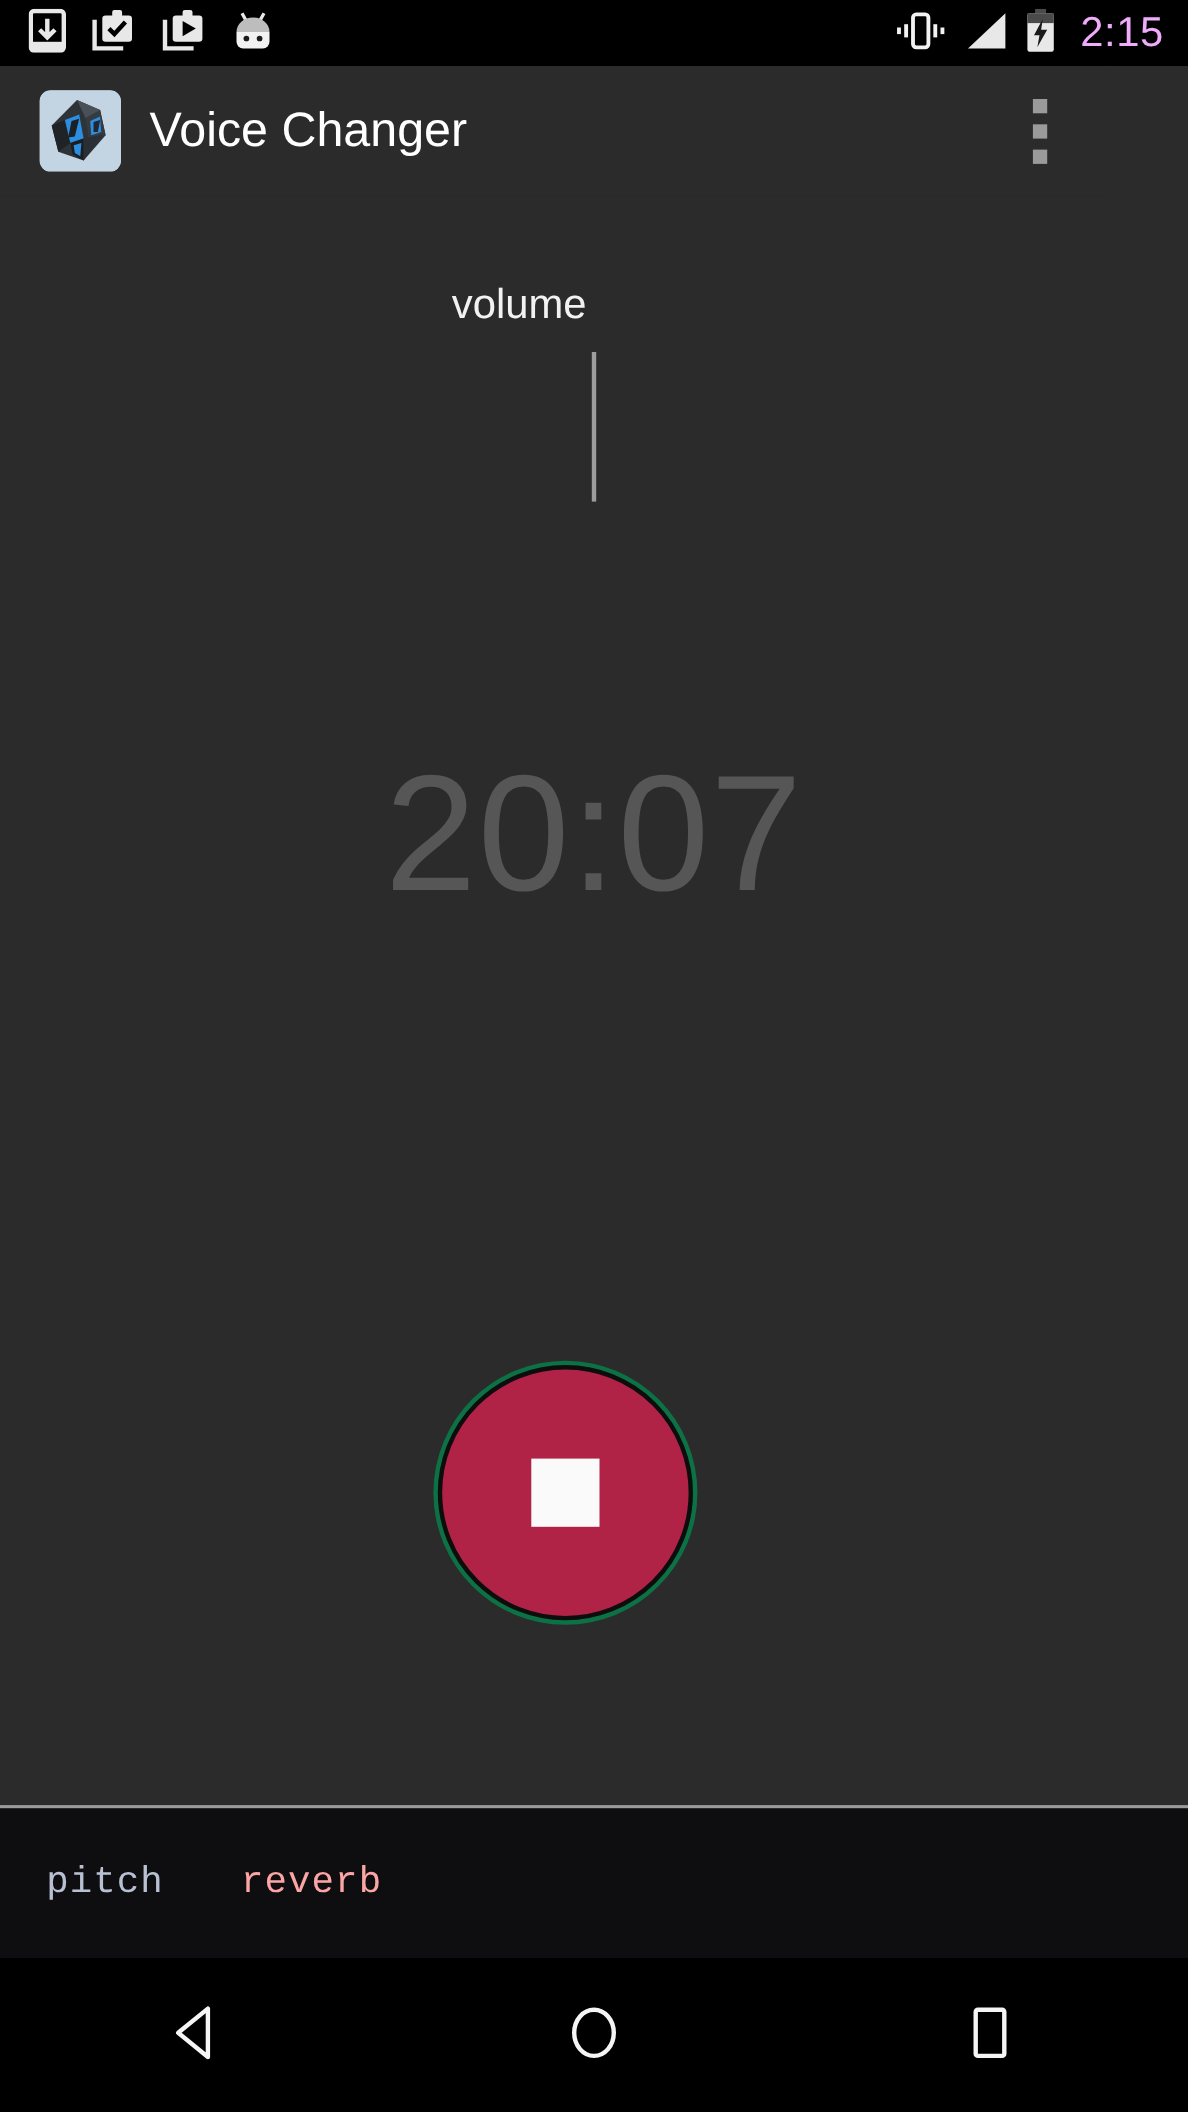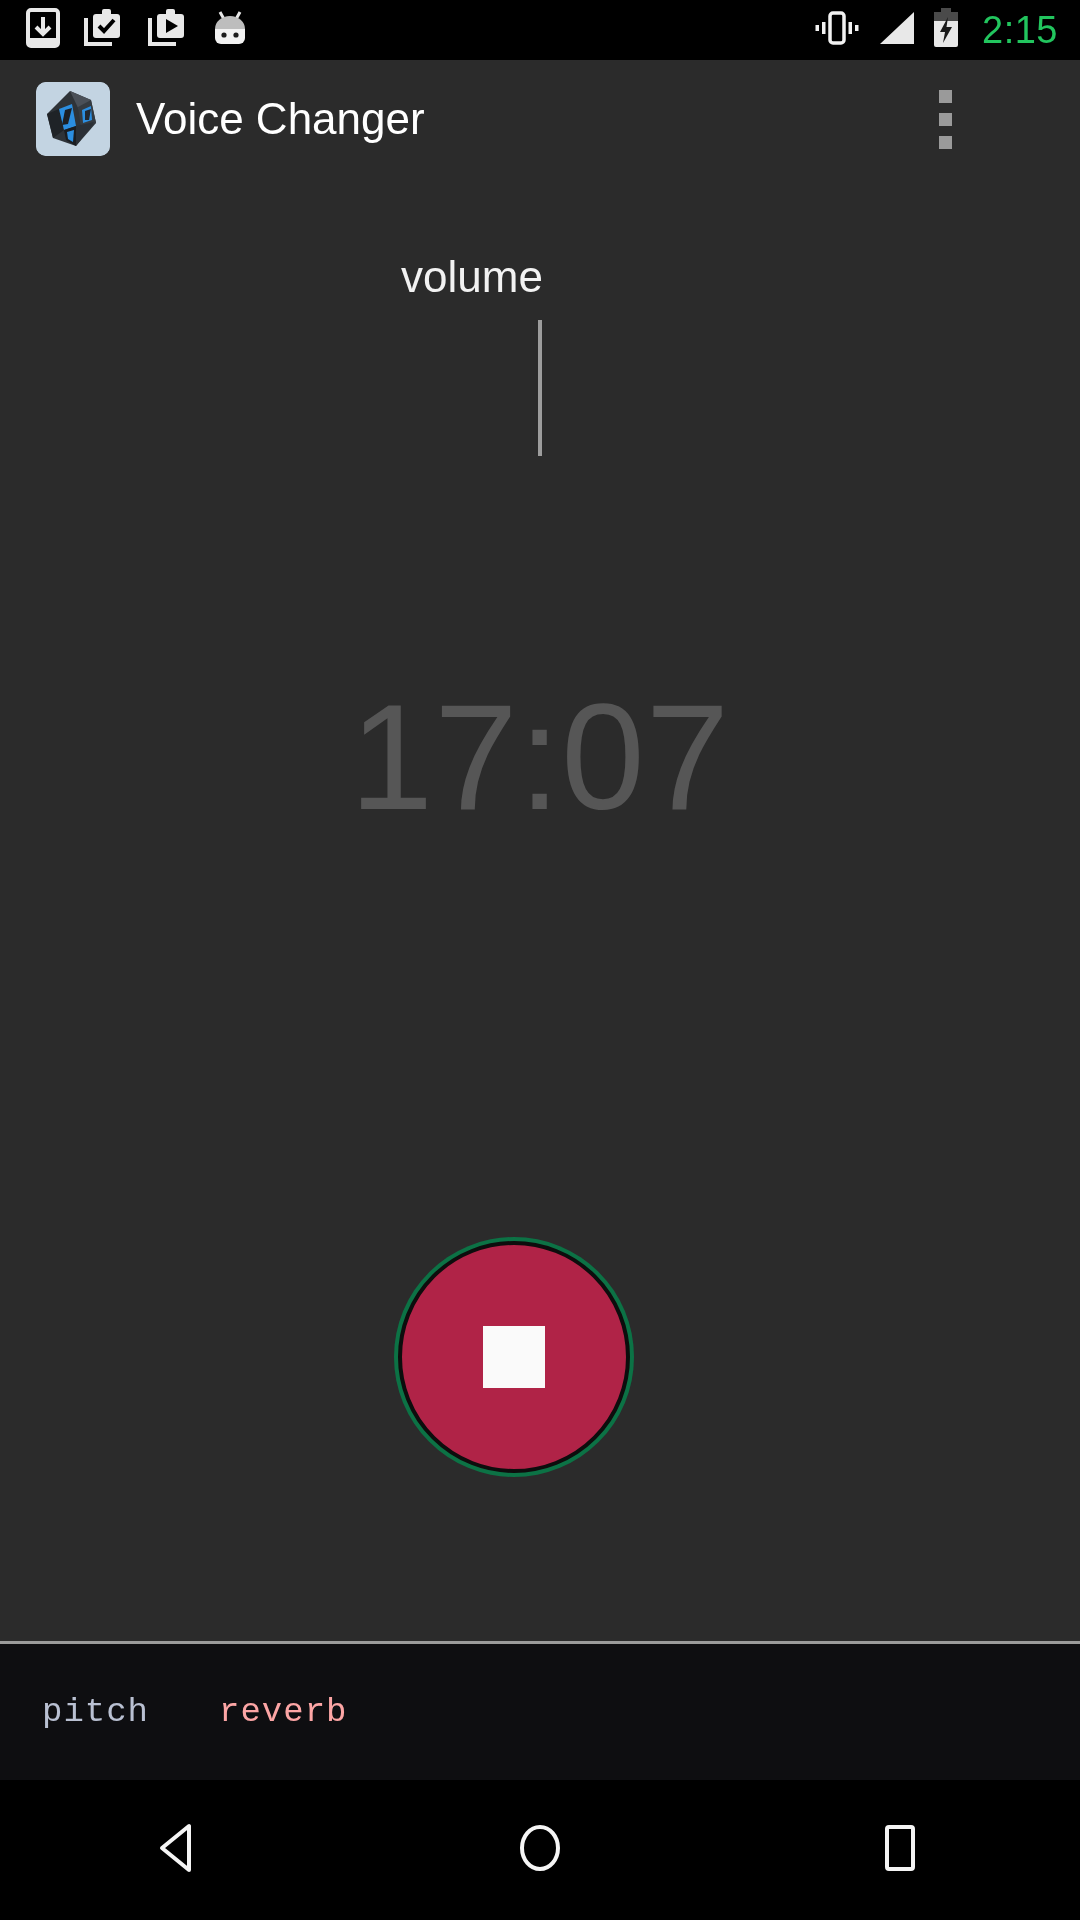--- a/index.html
+++ b/index.html
@@ -38,21 +38,21 @@
     flex: 0 0 auto;
   }
   .status-right {
     display: flex;
     align-items: center;
     gap: 16px;
     margin-left: auto;
   }
   .sb-icon { display: block; }
   .clock {
-    color: #22c55e;
+    color: #f0abfc;
     font-size: 38px;
     line-height: 38px;
     letter-spacing: 0.5px;
     margin-left: 6px;
     white-space: nowrap;
   }
 
   
   #action-bar {
     position: absolute;
@@ -109,21 +109,21 @@
     height: 1463px;
     background: #2b2b2b;
   }
   #volume-label {
     position: absolute;
     left: 0;
     top: 73px;
     width: 944px;
     text-align: center;
     color: #f2f2f2;
-    font-size: 44px;
+    font-size: 38px;
     line-height: 52px;
   }
   #volume-meter {
     position: absolute;
     left: 538px;
     top: 142px;
     width: 4px;
     height: 136px;
     background: #9d9d9d;
   }
@@ -318,21 +318,21 @@
       <span class="dot"></span>
     </div>
   </div>
 
   <div id="content">
 
     <div id="volume-label">volume</div>
 
     <div id="volume-meter"></div>
 
-    <div id="timer">17:07</div>
+    <div id="timer">20:07</div>
 
     <div id="record-button">
       <span class="stop-square"></span>
     </div>
   </div>
 
   <div id="tab-divider"></div>
 
   <div id="tab-bar">
     <span class="tab" id="tab-pitch">pitch</span>

